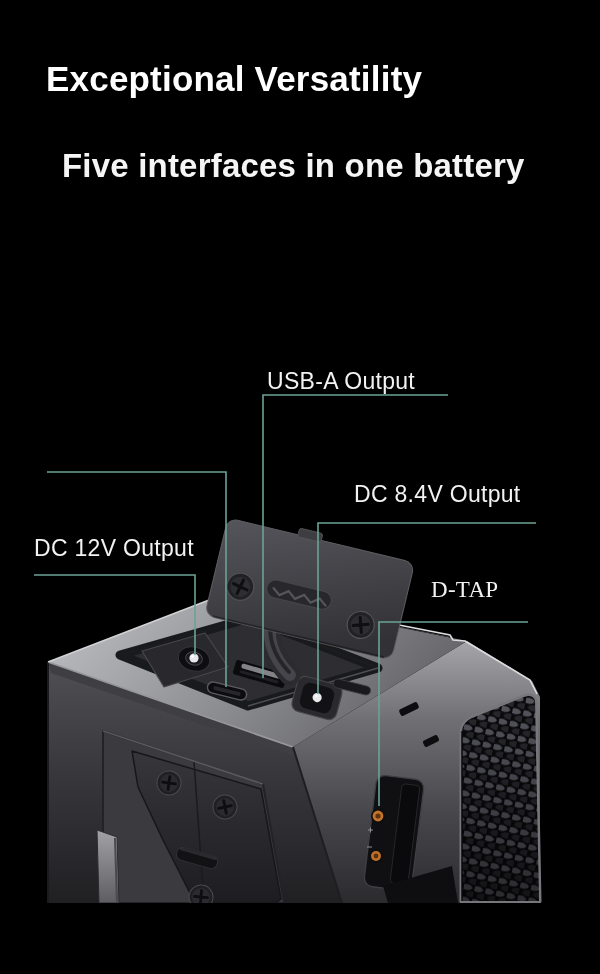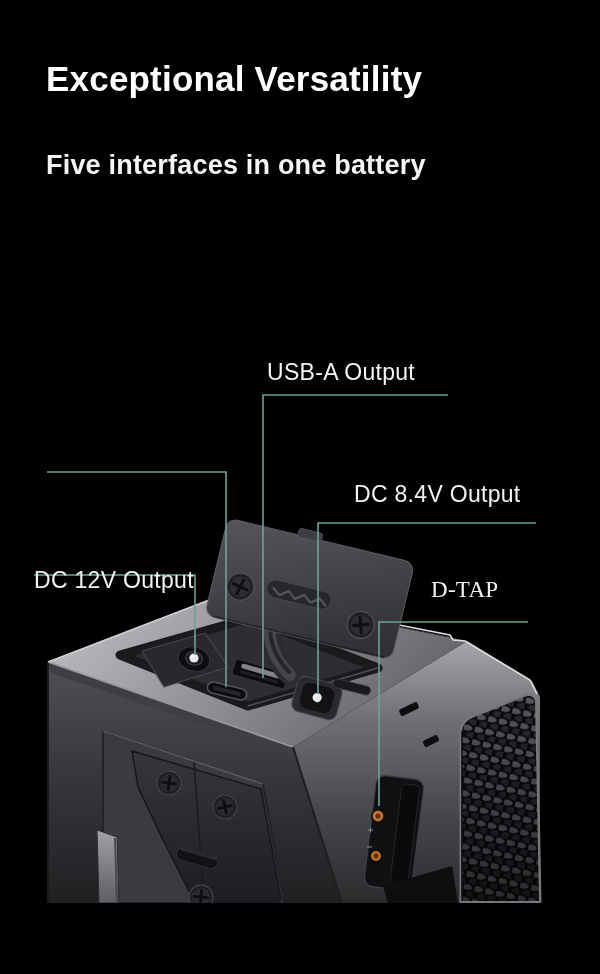--- a/index.html
+++ b/index.html
@@ -6,29 +6,29 @@
   .stage{
     position:relative;width:600px;height:974px;background:#000;overflow:hidden;
     font-family:"Liberation Sans","DejaVu Sans",sans-serif;
   }
   .stage svg.scene{position:absolute;left:0;top:0;width:600px;height:974px;display:block;}
   .hdr{position:absolute;left:46px;top:58px;z-index:3;}
   .hdr h1{
     margin:0 0 42px 0;font-size:35px;line-height:41px;font-weight:700;color:#ffffff;
     letter-spacing:.2px;
   }
-  .hdr p{margin:0;font-size:27px;line-height:49px;font-weight:700;color:#f5f5f5;letter-spacing:.2px;}
+  .hdr p{margin:16px;font-size:33px;line-height:49px;font-weight:700;color:#f5f5f5;letter-spacing:.2px;}
   .callout-label{
     position:absolute;z-index:3;font-size:23px;line-height:28px;font-weight:400;
     color:#f2f2f2;letter-spacing:.3px;white-space:nowrap;
   }
-  .lbl-usb-a{left:267px;top:358px;}
+  .lbl-usb-a{left:267px;top:367px;}
   .lbl-usb-c{left:47px;top:431px;}
   .lbl-dc-8-4v{left:354px;top:480px;}
-  .lbl-dc-12v{left:34px;top:534px;margin-top:32px;}
+  .lbl-dc-12v{left:34px;top:534px;}
   .lbl-d-tap{left:431px;top:576px;font-family:Liberation Serif, serif;}
   .callout-line{fill:none;stroke:#6ca296;stroke-width:1.6px;}
 </style>
 </head>
 <body style="background: rgb(0, 0, 0);">
 
 <div class="stage">
 
   <svg class="scene" viewBox="0 0 600 974" aria-hidden="true">
     <defs>

